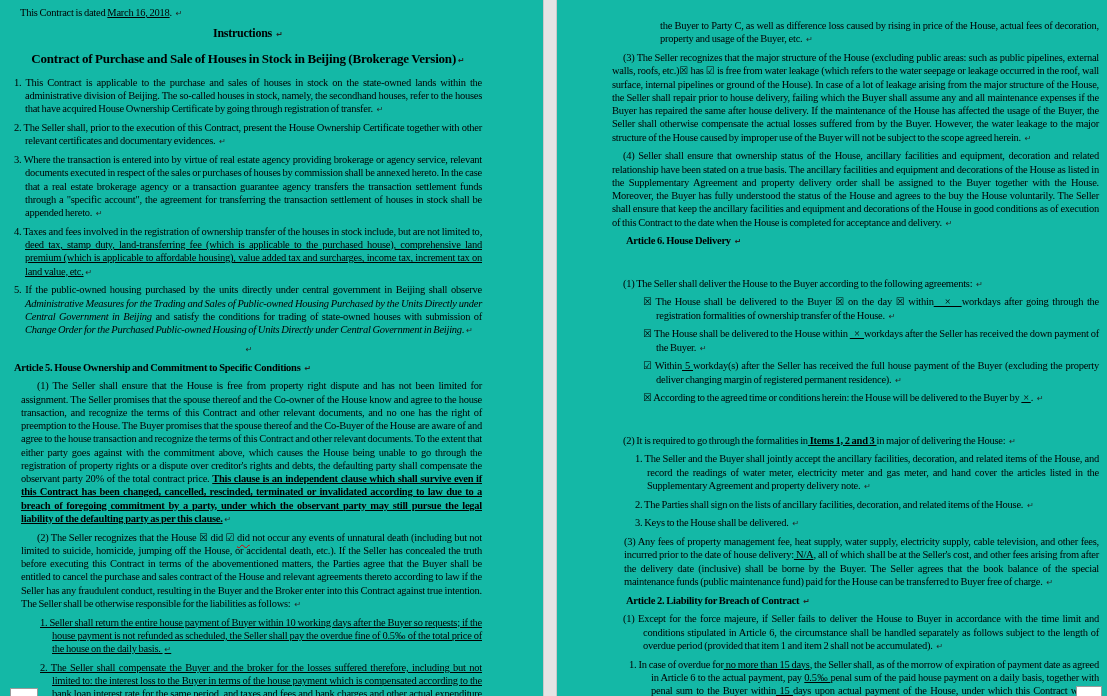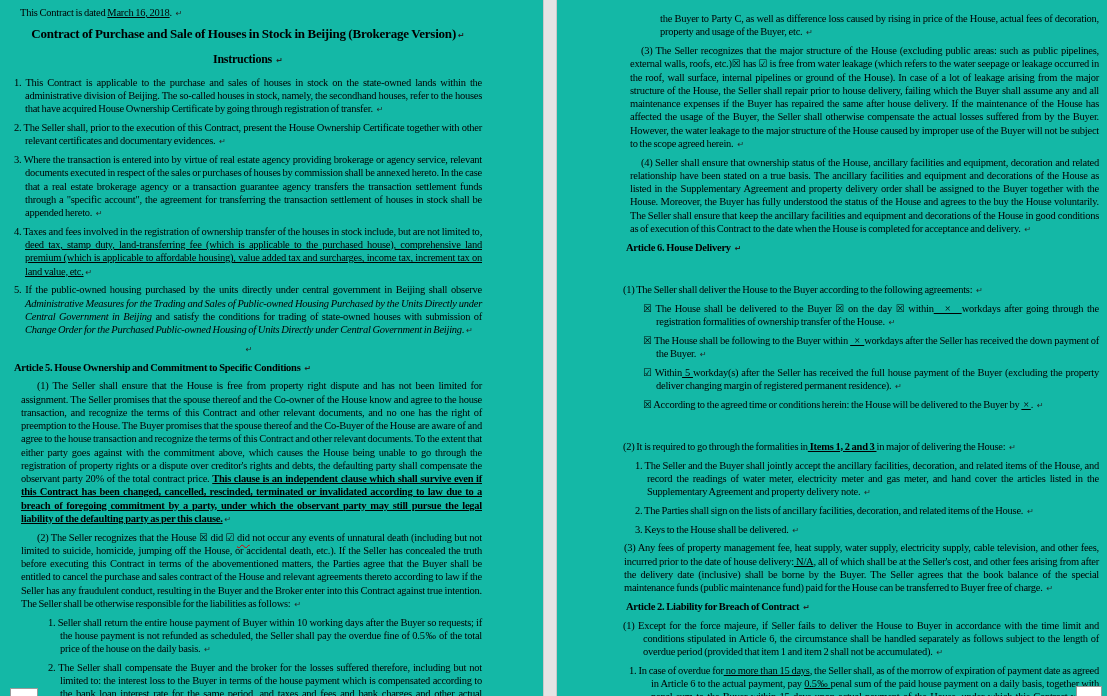--- a/index.html
+++ b/index.html
@@ -8,21 +8,21 @@
     background:#ffffff;color:#000;
     font-family:"Liberation Serif","DejaVu Serif",serif;
   }
   .page{
     position:absolute;top:0;height:696px;overflow:hidden;background:#14b8a6;
     box-sizing:border-box;
     font-size:10.5px;line-height:13.25px;text-align:justify;
     letter-spacing:-0.25px;word-spacing:-0.5px;
   }
   #page-left{left:0;width:543px;padding:6px 61px 0 14px;}
-  #page-right{left:557px;width:550px;padding:12px 8px 0 55px;}
+  #page-right{left:557px;width:550px;padding:19px 8px 0 55px;}
   .gutter{
     position:absolute;left:543px;top:0;width:14px;height:696px;
     background:#e4e4e4;border-left:1px solid #c9c9c9;border-right:1px solid #c9c9c9;
     box-sizing:border-box;
   }
   .block{margin:0 0 4.5px 0;}
   .b{font-weight:bold;}
   .u{text-decoration:underline;}
   .i{font-style:italic;}
   .wavy{
@@ -40,66 +40,66 @@
   #page-left .title{
     text-align:center;font-weight:bold;font-size:13px;line-height:18px;
     margin:3px 0 6px 0;letter-spacing:-0.2px;
   }
   #page-left .subtitle{
     text-align:center;font-weight:bold;font-size:12px;line-height:16px;
     margin:0 0 7px 0;
   }
   #page-left .item{padding-left:11px;text-indent:-11px;}
   #page-left .para{margin-left:7px;text-indent:16px;}
-  #page-left .sub{margin-left:34px;padding-left:12px;text-indent:-12px;}
+  #page-left .sub{margin-left:26px;padding-left:12px;text-indent:-12px;text-decoration:underline;}
   #page-left .h{font-weight:bold;}
   .blank{text-align:center;min-height:13px;}
   
   #page-right .cont{margin-left:48px;}
-  #page-right .para{margin-left:18px;text-indent:11px;}
+  #page-right .para{margin-left:0;text-indent:11px;}
   #page-right .h{margin-left:14px;font-weight:bold;}
   #page-right .p0{margin-left:11px;margin-top:28px;}
   #page-right .chkitem{margin-left:31px;padding-left:13px;text-indent:-13px;}
   #page-right .sub{margin-left:23px;padding-left:12px;text-indent:-12px;}
   #page-right .flush{margin-left:12px;}
   #page-right .hang20{margin-left:11px;padding-left:20px;text-indent:-20px;}
   #page-right .hang22{padding-left:22px;text-indent:-22px;margin-left:17px;}
   
   .cropmark{position:absolute;background:#fff;border:1px solid #9a9a9a;box-sizing:border-box;}
   #crop-bl{left:10px;top:688px;width:28px;height:12px;}
   #crop-br{left:1076px;top:686px;width:26px;height:12px;}
 </style>
 </head>
 <body>
 
 <div class="page" id="page-left">
     <div class="block dated"><span>This Contract is dated </span><span class="u">March 16, 2018</span><span>. </span><span class="pmark">↵</span></div>
+    <div class="block subtitle"><span>Instructions </span><span class="pmark">↵</span></div>
     <div class="block title"><span>Contract of Purchase and Sale of Houses in Stock in Beijing (Brokerage Version)</span><span class="pmark">↵</span></div>
-    <div class="block subtitle"><span>Instructions </span><span class="pmark">↵</span></div>
     <div class="block item"><span>1. This Contract is applicable to the purchase and sales of houses in stock on the state-owned lands within the administrative division of Beijing. The so-called houses in stock, namely, the secondhand houses, refer to the houses that have acquired House Ownership Certificate by going through registration of transfer. </span><span class="pmark">↵</span></div>
     <div class="block item"><span>2. The Seller shall, prior to the execution of this Contract, present the House Ownership Certificate together with other relevant certificates and documentary evidences. </span><span class="pmark">↵</span></div>
     <div class="block item"><span>3. Where the transaction is entered into by virtue of real estate agency providing brokerage or agency service, relevant documents executed in respect of the sales or purchases of houses by commission shall be annexed hereto. In the case that a real estate brokerage agency or a transaction guarantee agency transfers the transaction settlement funds through a "specific account", the agreement for transferring the transaction settlement of houses in stock shall be appended hereto. </span><span class="pmark">↵</span></div>
     <div class="block item"><span>4. Taxes and fees involved in the registration of ownership transfer of the houses in stock include, but are not limited to</span><span class="u">, deed tax, stamp duty, land-transferring fee (which is applicable to the purchased house), comprehensive land premium (which is applicable to affordable housing), value added tax and surcharges, income tax, increment tax on land value, etc.</span><span class="pmark">↵</span></div>
     <div class="block item"><span>5. If the public-owned housing purchased by the units directly under central government in Beijing shall observe </span><span class="i">Administrative Measures for the Trading and Sales of Public-owned Housing Purchased by the Units Directly under Central Government in Beijing</span><span> and satisfy the conditions for trading of state-owned houses with submission of </span><span class="i">Change Order for the Purchased Public-owned Housing of Units Directly under Central Government in Beijing</span><span>.</span><span class="pmark">↵</span></div>
     <div class="block blank"><span class="pmark">↵</span></div>
     <div class="block h"><span>Article 5. House Ownership and Commitment to Specific Conditions </span><span class="pmark">↵</span></div>
     <div class="block para"><span>(1) The Seller shall ensure that the House is free from property right dispute and has not been limited for assignment. The Seller promises that the spouse thereof and the Co-owner of the House know and agree to the house transaction, and recognize the terms of this Contract and other relevant documents, and no one has the right of preemption to the House. The Buyer promises that the spouse thereof and the Co-Buyer of the House are aware of and agree to the house transaction and recognize the terms of this Contract and other relevant documents. To the extent that either party goes against with the commitment above, which causes the House being unable to go through the registration of property rights or a dispute over creditor's rights and debts, the defaulting party shall compensate the observant party 20% of the total contract price. </span><span class="b u">This clause is an independent clause which shall survive even if this Contract has been changed, cancelled, rescinded, terminated or invalidated according to law due to a breach of foregoing commitment by a party, under which the observant party may still pursue the legal liability of the defaulting party as per this clause.</span><span class="pmark">↵</span></div>
     <div class="block para"><span>(2) The Seller recognizes that the House </span><span class="chk">☒</span><span> did </span><span class="chk">☑</span><span> </span><span class="wavy">did</span><span> not occur any events of unnatural death (including but not limited to suicide, homicide, jumping off the House, or accidental death, etc.). If the Seller has concealed the truth before executing this Contract in terms of the abovementioned matters, the Parties agree that the Buyer shall be entitled to cancel the purchase and sales contract of the House and relevant agreements thereto according to law if the Seller has any fraudulent conduct, resulting in the Buyer and the Broker enter into this Contract against true intention. The Seller shall be otherwise responsible for the liabilities as follows: </span><span class="pmark">↵</span></div>
     <div class="block sub"><span>1. Seller shall return the entire house payment of Buyer within 10 working days after the Buyer so requests; if the house payment is not refunded as scheduled, the Seller shall pay the overdue fine of 0.5‰ of the total price of the house on the daily basis. </span><span class="pmark">↵</span></div>
     <div class="block sub"><span>2. The Seller shall compensate the Buyer and the broker for the losses suffered therefore, including but not limited to: the interest loss to the Buyer in terms of the house payment which is compensated according to the bank loan interest rate for the same period, and taxes and fees and bank charges and other actual expenditure paid for compensating the Buyer for the House, and any and all fees paid by</span></div>
   </div>
 <div class="gutter"></div>
 <div class="page" id="page-right">
     <div class="block cont"><span>the Buyer to Party C, as well as difference loss caused by rising in price of the House, actual fees of decoration, property and usage of the Buyer, etc. </span><span class="pmark">↵</span></div>
     <div class="block para"><span>(3) The Seller recognizes that the major structure of the House (excluding public areas: such as public pipelines, external walls, roofs, etc.)</span><span class="chk">☒</span><span> has </span><span class="chk">☑</span><span> is free from water leakage (which refers to the water seepage or leakage occurred in the roof, wall surface, internal pipelines or ground of the House). In case of a lot of leakage arising from the major structure of the House, the Seller shall repair prior to house delivery, failing which the Buyer shall assume any and all maintenance expenses if the Buyer has repaired the same after house delivery. If the maintenance of the House has affected the usage of the Buyer, the Seller shall otherwise compensate the actual losses suffered from by the Buyer. However, the water leakage to the major structure of the House caused by improper use of the Buyer will not be subject to the scope agreed herein. </span><span class="pmark">↵</span></div>
     <div class="block para"><span>(4) Seller shall ensure that ownership status of the House, ancillary facilities and equipment, decoration and related relationship have been stated on a true basis. The ancillary facilities and equipment and decorations of the House as listed in the Supplementary Agreement and property delivery order shall be assigned to the Buyer together with the House. Moreover, the Buyer has fully understood the status of the House and agrees to the buy the House voluntarily. The Seller shall ensure that keep the ancillary facilities and equipment and decorations of the House in good conditions as of execution of this Contract to the date when the House is completed for acceptance and delivery. </span><span class="pmark">↵</span></div>
     <div class="block h"><span>Article 6. House Delivery </span><span class="pmark">↵</span></div>
     <div class="block p0"><span>(1) The Seller shall deliver the House to the Buyer according to the following agreements: </span><span class="pmark">↵</span></div>
     <div class="block chkitem"><span class="chk">☒</span><span> The House shall be delivered to the Buyer </span><span class="chk">☒</span><span> on the day </span><span class="chk">☒</span><span> within</span><span class="u">&nbsp;&nbsp;&nbsp;×&nbsp;&nbsp;&nbsp;</span><span>workdays after going through the registration formalities of ownership transfer of the House. </span><span class="pmark">↵</span></div>
-    <div class="block chkitem"><span class="chk">☒</span><span> The House shall be following to the Buyer within </span><span class="u">&nbsp;&nbsp;×&nbsp;&nbsp;</span><span>workdays after the Seller has received the down payment of the Buyer. </span><span class="pmark">↵</span></div>
+    <div class="block chkitem"><span class="chk">☒</span><span> The House shall be delivered to the House within </span><span class="u">&nbsp;&nbsp;×&nbsp;&nbsp;</span><span>workdays after the Seller has received the down payment of the Buyer. </span><span class="pmark">↵</span></div>
     <div class="block chkitem"><span class="chk">☑</span><span> Within</span><span class="u">&nbsp;5&nbsp;</span><span>workday(s) after the Seller has received the full house payment of the Buyer (excluding the property deliver changing margin of registered permanent residence). </span><span class="pmark">↵</span></div>
     <div class="block chkitem"><span class="chk">☒</span><span> According to the agreed time or conditions herein: the House will be delivered to the Buyer by </span><span class="u">&nbsp;×&nbsp;</span><span>. </span><span class="pmark">↵</span></div>
     <div class="block p0"><span>(2) It is required to go through the formalities in</span><span class="b u">&nbsp;Items 1, 2 and 3&nbsp;</span><span>in major of delivering the House: </span><span class="pmark">↵</span></div>
     <div class="block sub"><span>1. The Seller and the Buyer shall jointly accept the ancillary facilities, decoration, and related items of the House, and record the readings of water meter, electricity meter and gas meter, and hand cover the articles listed in the Supplementary Agreement and property delivery note. </span><span class="pmark">↵</span></div>
     <div class="block sub"><span>2. The Parties shall sign on the lists of ancillary facilities, decoration, and related items of the House. </span><span class="pmark">↵</span></div>
     <div class="block sub"><span>3. Keys to the House shall be delivered. </span><span class="pmark">↵</span></div>
     <div class="block flush"><span>(3) Any fees of property management fee, heat supply, water supply, electricity supply, cable television, and other fees, incurred prior to the date of house delivery:</span><span class="u">&nbsp;N/A</span><span>, all of which shall be at the Seller's cost, and other fees arising from after the delivery date (inclusive) shall be borne by the Buyer. The Seller agrees that the book balance of the special maintenance funds (public maintenance fund) paid for the House can be transferred to Buyer free of charge. </span><span class="pmark">↵</span></div>
     <div class="block h"><span>Article 2. Liability for Breach of Contract </span><span class="pmark">↵</span></div>
     <div class="block hang20"><span>(1) Except for the force majeure, if Seller fails to deliver the House to Buyer in accordance with the time limit and conditions stipulated in Article 6, the circumstance shall be handled separately as follows subject to the length of overdue period (provided that item 1 and item 2 shall not be accumulated). </span><span class="pmark">↵</span></div>
     <div class="block hang22"><span>1. In case of overdue for</span><span class="u">&nbsp;no more than 15 days</span><span>, the Seller shall, as of the morrow of expiration of payment date as agreed in Article 6 to the actual payment, pay </span><span class="u">0.5‰&nbsp;</span><span>penal sum of the paid house payment on a daily basis, together with penal sum to the Buyer within</span><span class="u">&nbsp;15&nbsp;</span><span>days upon actual payment of the House, under which this Contract will be continued to perform. </span><span class="pmark">↵</span></div>

